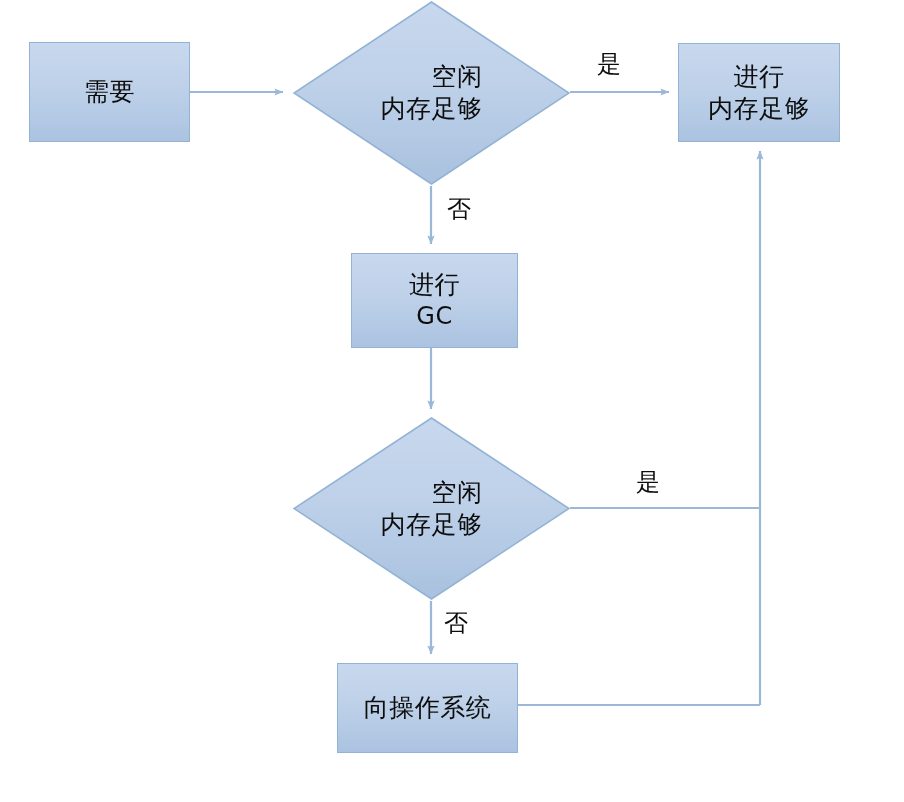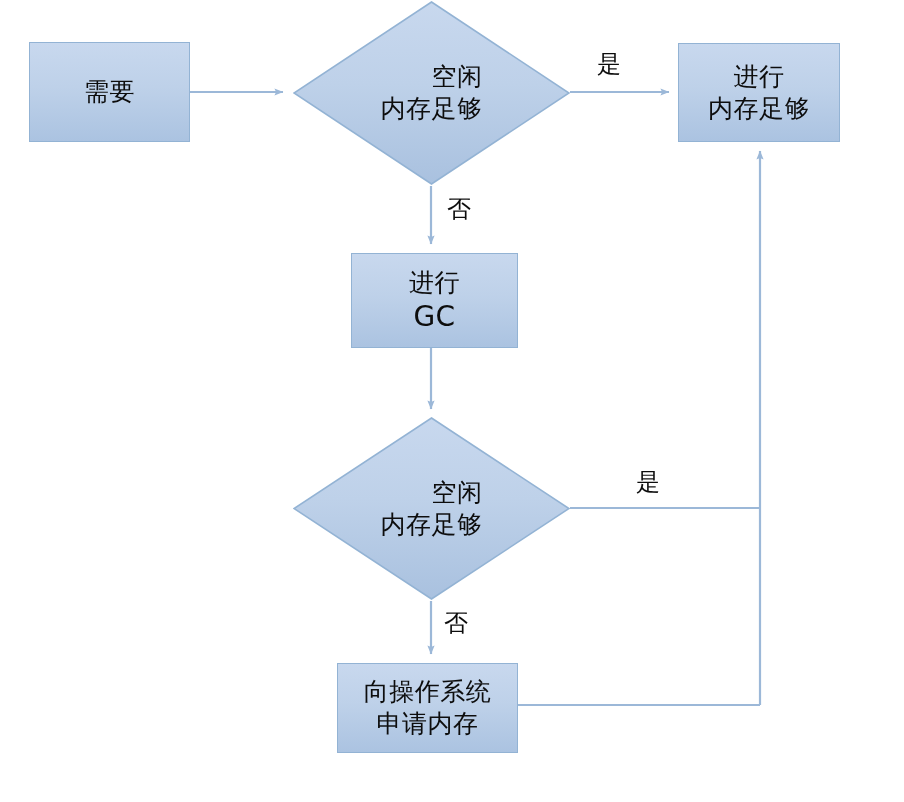--- a/index.html
+++ b/index.html
@@ -60,21 +60,21 @@
     z-index: 2;
     display: flex;
     flex-direction: column;
     align-items: flex-end;
     justify-content: center;
   }
   .node-line {
     display: block;
   }
   .node-line.mono-label {
-    font-size: 28px;
+    font-size: 24px;
     letter-spacing: 0.5px;
   }
   .edge-label {
     position: absolute;
     color: #0d0d0d;
     font-size: 24px;
     line-height: 1;
     white-space: nowrap;
     letter-spacing: 0.5px;
   }
@@ -142,21 +142,20 @@
       <polygon points="138.5,1 276,91.5 138.5,182 1,91.5" fill="url(#diamondGrad)" stroke="#93b3d4" stroke-width="1.6"></polygon>
     </svg>
     <span class="node-text">
       <span class="node-line">空闲</span>
       <span class="node-line">内存足够</span>
     </span>
   </div>
 
   <div class="node node-process" style="left:337px; top:663px; width:181px; height:90px;">
     <span class="node-line">向操作系统</span>
-    <span class="node-line">申请内存</span>
   </div>
 
   <div class="edge-label" style="left:597px; top:52px;">是</div>
   <div class="edge-label" style="left:447px; top:197px;">否</div>
   <div class="edge-label" style="left:636px; top:470px;">是</div>
   <div class="edge-label" style="left:444px; top:611px;">否</div>
 
 </div>
 
 </body></html>

